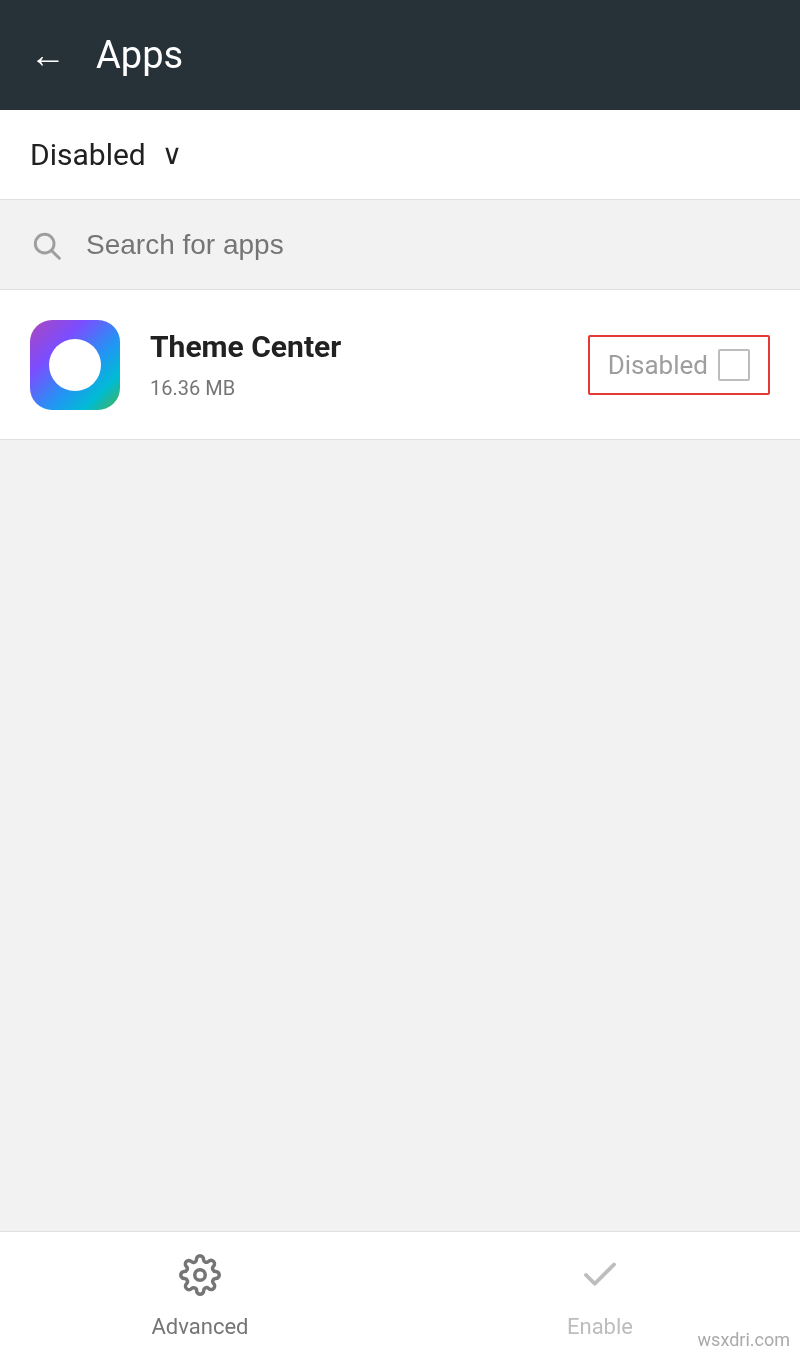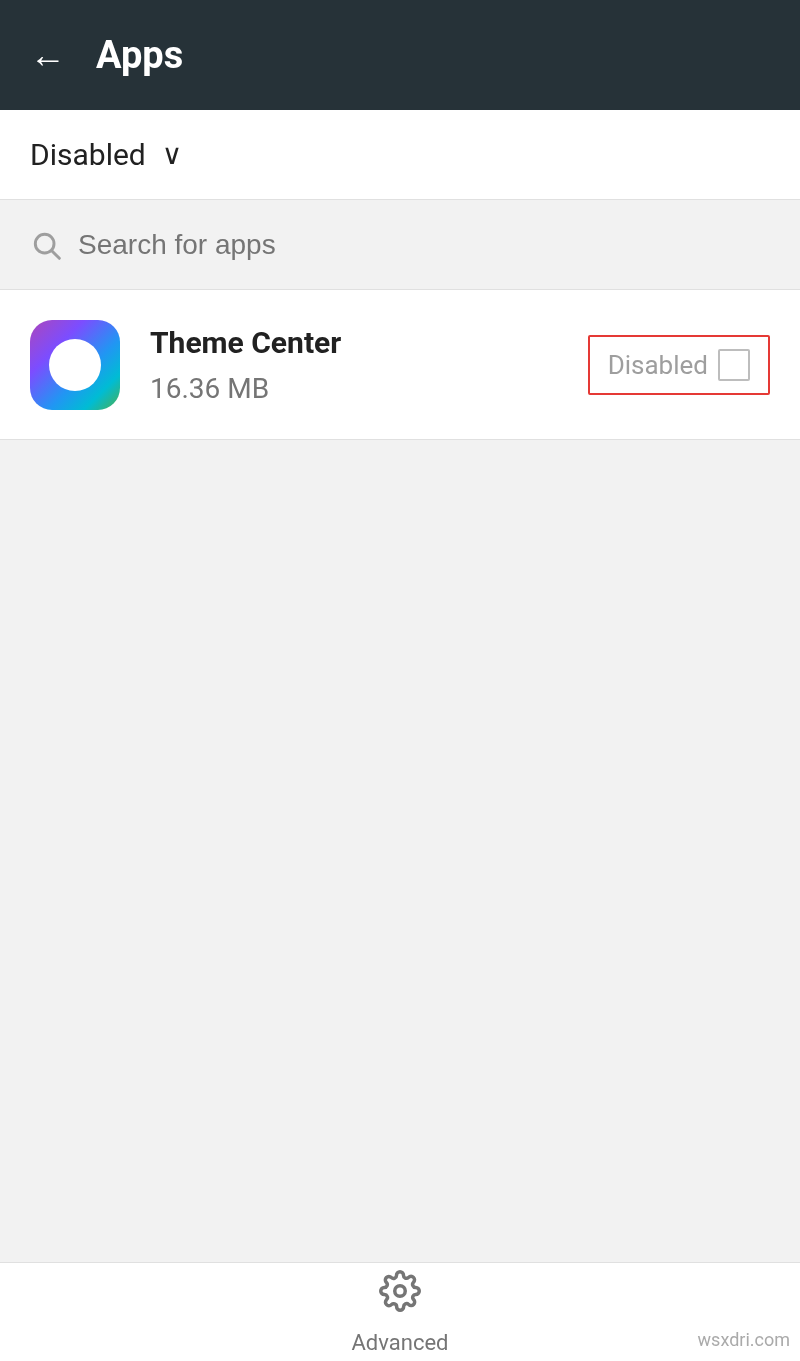--- a/index.html
+++ b/index.html
@@ -32,21 +32,21 @@
       color: #ffffff;
       font-size: 36px;
       cursor: pointer;
       display: flex;
       align-items: center;
     }
 
     .app-bar-title {
       color: #ffffff;
       font-size: 38px;
-      font-weight: bold;
+      font-weight: normal;
     }
 
     
     .filter-row {
       width: 100%;
       height: 90px;
       background: #ffffff;
       display: flex;
       align-items: center;
       padding: 0 30px;
@@ -65,21 +65,21 @@
     }
 
     
     .search-row {
       width: 100%;
       height: 90px;
       background: #f2f2f2;
       display: flex;
       align-items: center;
       padding: 0 30px;
-      gap: 16px;
+      gap: 24px;
       border-bottom: 1px solid #e0e0e0;
     }
 
     .search-icon-wrap {
       color: #9e9e9e;
       font-size: 32px;
       display: flex;
       align-items: center;
     }
 
@@ -133,21 +133,21 @@
       flex: 1;
     }
 
     .app-name {
       font-size: 30px;
       font-weight: bold;
       color: #212121;
     }
 
     .app-size {
-      font-size: 28px;
+      font-size: 20px;
       color: #757575;
       margin-top: 12px;
     }
 
     
     .app-status-area {
       display: flex;
       align-items: center;
       gap: 10px;
       border: 2.5px solid #e53935;
@@ -176,21 +176,21 @@
       height: calc(1361px - 110px - 90px - 90px - 150px - 130px);
       background: #f2f2f2;
     }
 
     
     .bottom-bar {
       position: absolute;
       bottom: 0;
       left: 0;
       width: 100%;
-      height: 99px;
+      height: 130px;
       background: #ffffff;
       display: flex;
       align-items: center;
       justify-content: space-between;
       border-top: 1px solid #e0e0e0;
     }
 
     .bottom-item {
       display: flex;
       flex-direction: column;
@@ -305,17 +305,25 @@
   <div class="bottom-item">
     <span class="bottom-icon">
       <svg class="gear-svg" viewBox="0 0 24 24" fill="none" stroke="#757575" stroke-width="2" stroke-linecap="round" stroke-linejoin="round">
         <circle cx="12" cy="12" r="3"></circle>
         <path d="M19.4 15a1.65 1.65 0 0 0 .33 1.82l.06.06a2 2 0 0 1-2.83 2.83l-.06-.06a1.65 1.65 0 0 0-1.82-.33 1.65 1.65 0 0 0-1 1.51V21a2 2 0 0 1-4 0v-.09A1.65 1.65 0 0 0 9 19.4a1.65 1.65 0 0 0-1.82.33l-.06.06a2 2 0 0 1-2.83-2.83l.06-.06A1.65 1.65 0 0 0 4.68 15a1.65 1.65 0 0 0-1.51-1H3a2 2 0 0 1 0-4h.09A1.65 1.65 0 0 0 4.6 9a1.65 1.65 0 0 0-.33-1.82l-.06-.06a2 2 0 0 1 2.83-2.83l.06.06A1.65 1.65 0 0 0 9 4.68a1.65 1.65 0 0 0 1-1.51V3a2 2 0 0 1 4 0v.09a1.65 1.65 0 0 0 1 1.51 1.65 1.65 0 0 0 1.82-.33l.06-.06a2 2 0 0 1 2.83 2.83l-.06.06A1.65 1.65 0 0 0 19.4 9a1.65 1.65 0 0 0 1.51 1H21a2 2 0 0 1 0 4h-.09a1.65 1.65 0 0 0-1.51 1z"></path>
       </svg>
     </span>
     <span class="bottom-label">Advanced</span>
   </div>
 
+  <div class="bottom-item">
+    <span class="bottom-icon-faded">
+      <svg class="check-svg" viewBox="0 0 24 24" fill="none" stroke="#bdbdbd" stroke-width="2.2" stroke-linecap="round" stroke-linejoin="round">
+        <polyline points="20 6 9 17 4 12"></polyline>
+      </svg>
+    </span>
+    <span class="bottom-label-faded">Enable</span>
+  </div>
 
 
 </div>
 
 <span class="watermark">wsxdri.com</span>
 
 </body></html>

